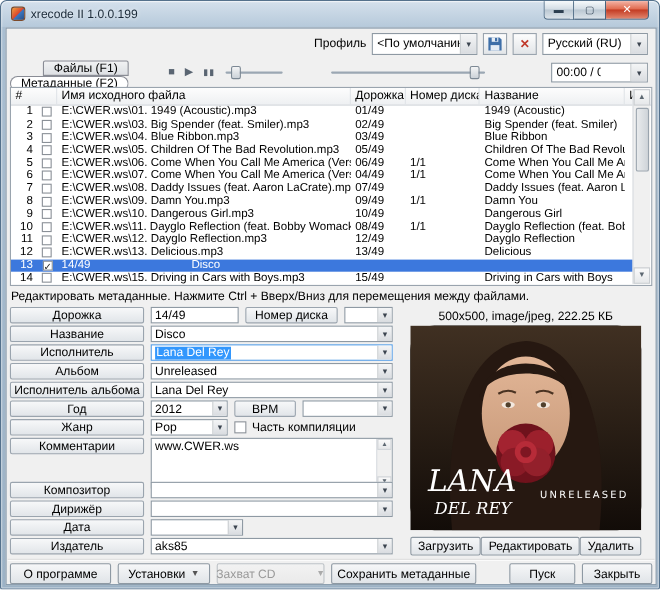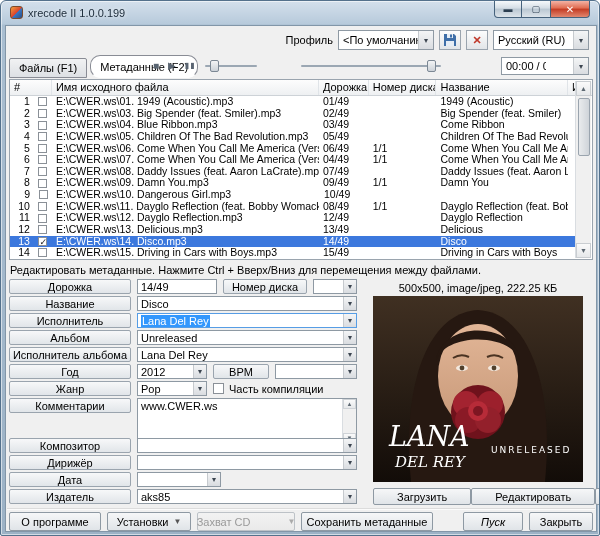--- a/index.html
+++ b/index.html
@@ -24,30 +24,30 @@
   .winbtn.close{width:40px;color:#fff;border-radius:0 0 4px 0;font-size:10px;
     background:linear-gradient(#f3b2a4,#e06b50 45%,#c33b23 50%,#e2876f);}
   
   .combo{display:flex;align-items:center;border:1px solid #8e99a3;background:#fff;height:20px;}
   .combo .val{padding:0 4px;flex:1;white-space:nowrap;overflow:hidden;}
   .arrow{width:15px;align-self:stretch;display:flex;align-items:center;justify-content:center;
     background:linear-gradient(#f4f5f6,#d9dce0);border-left:1px solid #c6cace;font-size:8px;color:#3c4550;flex:none;}
   .iconbtn{width:22px;height:20px;border:1px solid #9aa4ae;background:linear-gradient(#fdfdfd,#e2e5e8);
     display:flex;align-items:center;justify-content:center;}
   .btn{height:18px;border:1px solid #8e99a3;border-radius:2px;background:linear-gradient(#f6f7f8,#e0e4e8);
-    display:flex;align-items:center;justify-content:center;padding:0 23px;white-space:nowrap;}
+    display:flex;align-items:center;justify-content:center;padding:0 6px;white-space:nowrap;}
   .btn.disabled{color:#9a9a9a;border-color:#bdc2c7;background:linear-gradient(#f2f2f2,#eaeaea);}
   .ddm{font-size:8px;margin-left:5px;color:#555;}
   .btn.disabled .ddm{color:#aaa;}
   
   #toolbar{position:absolute;top:29px;right:10px;display:flex;align-items:center;gap:5px;}
   #toolbar .combo.profile{width:96px;}
   #toolbar .combo.lang{width:96px;}
   
-  #tabs{position:absolute;left:8px;top:54px;display:flex;align-items:flex-end;height:23px;}
+  #tabs{position:absolute;left:8px;top:54px;display:flex;align-items:flex-end;height:23px;flex-direction:column;}
   .tab{height:20px;padding:0 9px;display:flex;align-items:center;border:1px solid #898c95;
     background:linear-gradient(#f1f2f3,#dde0e4);margin-right:3px;border-radius:2px 2px 0 0;}
   .tab.active{background:#fff;height:23px;border-bottom-color:#fff;border-radius:10px;}
   #transport{position:absolute;left:152px;top:57px;display:flex;align-items:center;gap:9px;color:#5a6572;}
   .tbtn{font-size:10px;line-height:16px;}
   .tbtn.pause{font-size:8px;letter-spacing:1px;}
   .slider{position:relative;height:16px;}
   .slider .track{position:absolute;left:0;right:0;top:7px;height:2px;background:#9ba7b3;border-radius:1px;}
   .slider .thumb{position:absolute;top:2px;width:9px;height:12px;border:1px solid #7c8894;border-radius:2px;
     background:linear-gradient(#f3f4f5,#ccd2d8);}
@@ -119,21 +119,21 @@
   #coverbtns{position:absolute;left:372px;top:487px;width:210px;display:flex;justify-content:space-between;}
   #coverbtns .btn{height:17px;}
   
   #bottomsep{position:absolute;left:6px;top:507px;width:588px;border-top:1px solid #dcdcdc;border-bottom:1px solid #fbfbfb;}
   #bottombar{position:absolute;left:8px;top:511px;width:584px;display:flex;gap:6px;}
   #bottombar .btn{height:19px;}
   .b-about{width:92px;}
   .b-settings{width:84px;}
   .b-cd{width:98px;gap:32px;}
   .b-save{width:132px;}
-  .b-start{width:60px;margin-left:auto;font-style:italic;}
+  .b-start{width:60px;margin-left:auto;}
   .b-close{width:64px;}
 </style>
 </head>
 <body>
 
 <div class="window">
   <div class="client"></div>
 
   <div id="titlebar">
     <span class="app-icon"></span>
@@ -226,21 +226,21 @@
         </div>
 
         <div class="trow">
           <span class="c c-num">3</span>
           <span class="c c-cb">
             <span class="cb"></span>
           </span>
           <span class="c c-file">E:\CWER.ws\04. Blue Ribbon.mp3</span>
           <span class="c c-track">03/49</span>
           <span class="c c-disc"></span>
-          <span class="c c-title">Come Ribbon</span>
+          <span class="c c-title">Blue Ribbon</span>
           <span class="c c-art"></span>
         </div>
 
         <div class="trow">
           <span class="c c-num">4</span>
           <span class="c c-cb">
             <span class="cb"></span>
           </span>
           <span class="c c-file">E:\CWER.ws\05. Children Of The Bad Revolution.mp3</span>
           <span class="c c-track">05/49</span>
@@ -298,20 +298,21 @@
         </div>
 
         <div class="trow">
           <span class="c c-num">9</span>
           <span class="c c-cb">
             <span class="cb"></span>
           </span>
           <span class="c c-file">E:\CWER.ws\10. Dangerous Girl.mp3</span>
           <span class="c c-track">10/49</span>
           <span class="c c-disc"></span>
+          <span class="c c-title">Dangerous Girl</span>
           <span class="c c-art"></span>
         </div>
 
         <div class="trow">
           <span class="c c-num">10</span>
           <span class="c c-cb">
             <span class="cb"></span>
           </span>
           <span class="c c-file">E:\CWER.ws\11. Dayglo Reflection (feat. Bobby Womack).mp3</span>
           <span class="c c-track">08/49</span>
@@ -342,21 +343,20 @@
           <span class="c c-disc"></span>
           <span class="c c-title">Delicious</span>
           <span class="c c-art"></span>
         </div>
 
         <div class="trow selected">
           <span class="c c-num">13</span>
           <span class="c c-cb">
             <span class="cb on"></span>
           </span>
-          <span class="c c-file">E:\CWER.ws\14. Disco.mp3</span>
           <span class="c c-track">14/49</span>
           <span class="c c-disc"></span>
           <span class="c c-title">Disco</span>
           <span class="c c-art"></span>
         </div>
 
         <div class="trow">
           <span class="c c-num">14</span>
           <span class="c c-cb">
             <span class="cb"></span>

